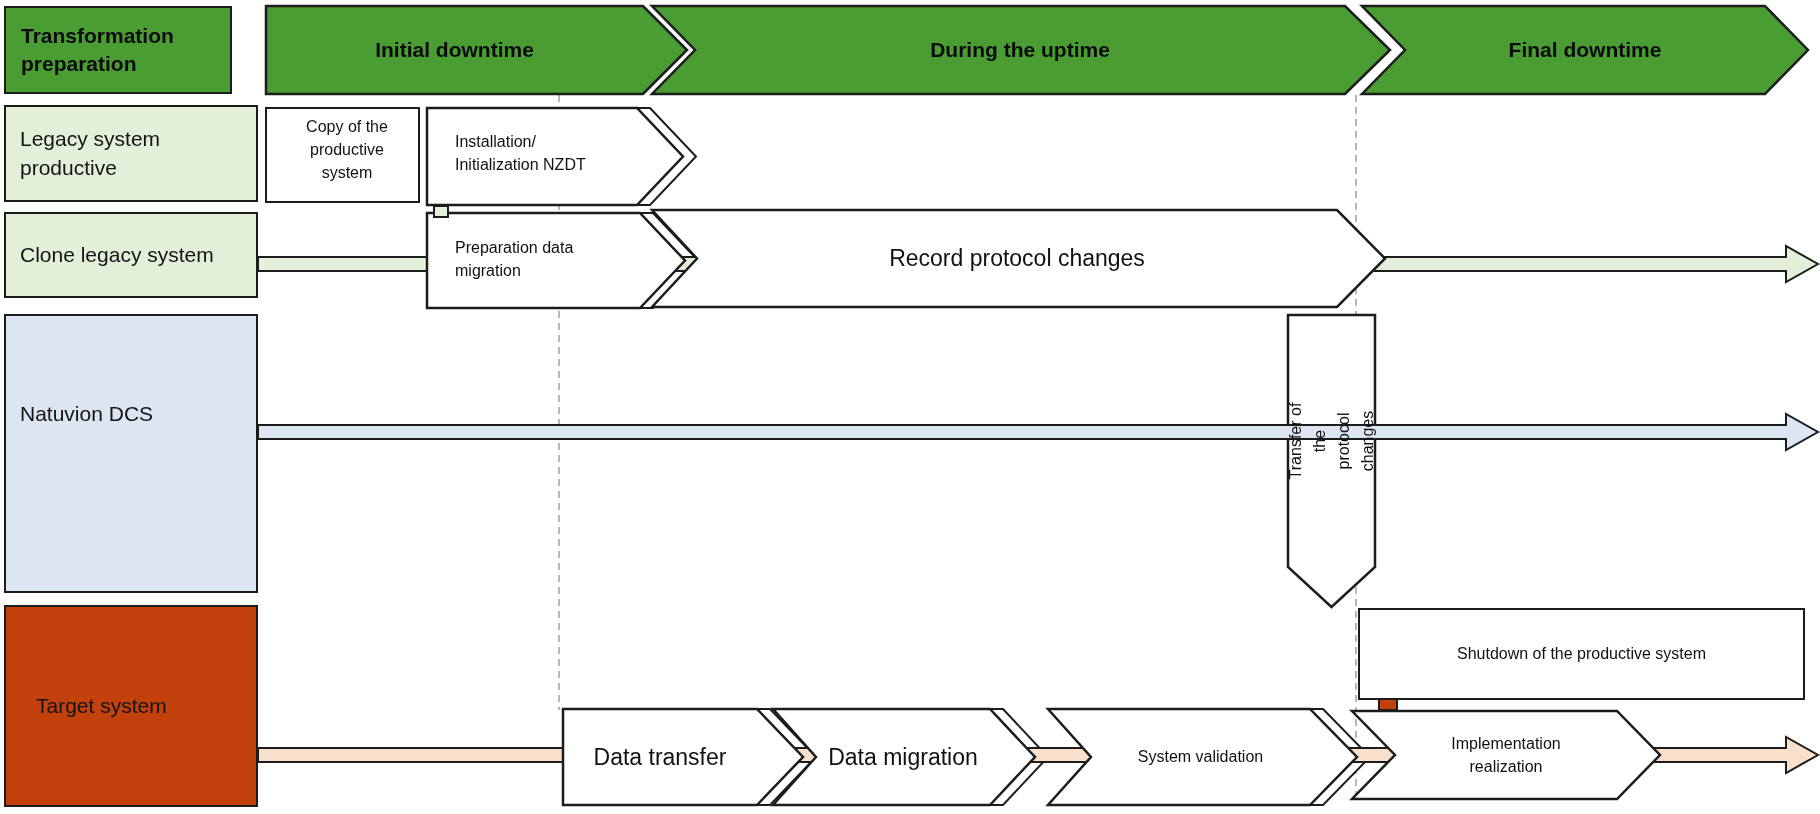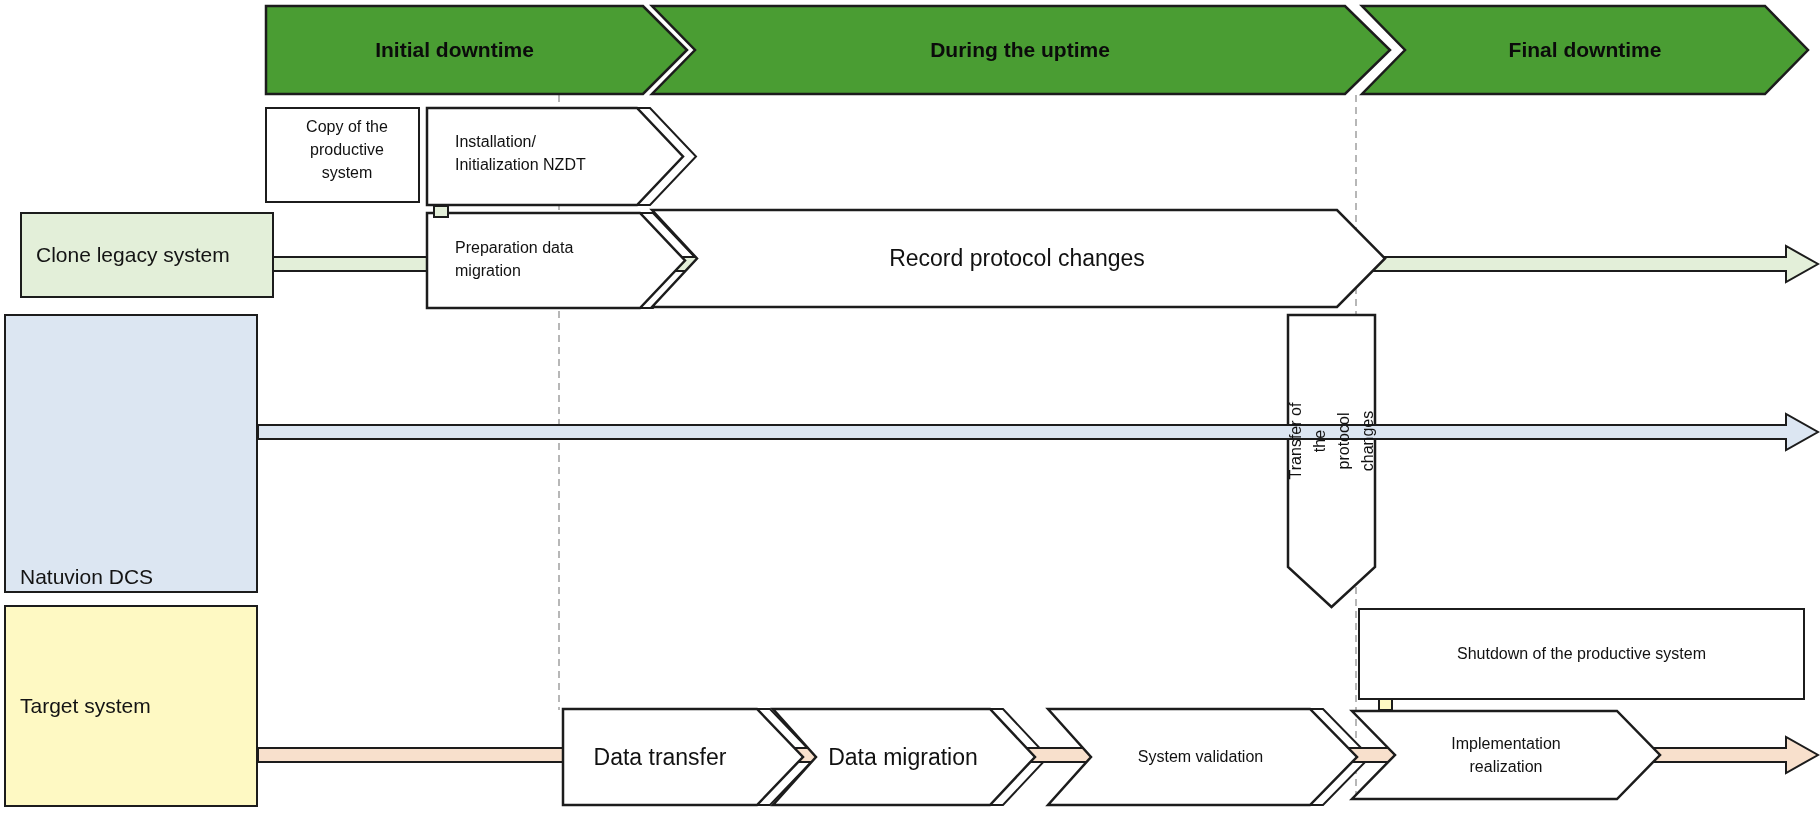--- a/index.html
+++ b/index.html
@@ -11,21 +11,21 @@
   .z1{z-index:1}.z2{z-index:2}.z3{z-index:3}.z4{z-index:4}.z5{z-index:5}
   .rect{position:absolute;box-sizing:border-box;border:2px solid #1c1c1c;z-index:6;}
   .hdrbox{background:#4a9d33;display:flex;align-items:center;}
   .hdrbox .lbl{font-weight:bold;font-size:21px;line-height:1.35;padding-left:15px;color:#0b0b0b;}
   .rowlbl{display:flex;align-items:center;}
   .rowlbl .lbl{font-size:21px;line-height:1.35;padding-left:14px;color:#141414;}
   .rowlbl.toppad{align-items:flex-start;}
   .rowlbl.toppad .lbl{padding-top:84px;}
   .lg{background:#e3efd9;}
   .lb{background:#dce6f2;}
-  .pc{background:#fef9c3;}
+  .pc{background:#c2410c;padding-left:16px;}
   .wh{background:#ffffff;}
   .sq{z-index:6;border-width:2px;}
   .txt{position:absolute;z-index:7;white-space:pre-line;}
   .center{display:flex;align-items:center;justify-content:center;text-align:center;}
   .hdrtxt{font-weight:bold;font-size:21px;color:#0b0b0b;}
   .small{font-size:16px;line-height:1.45;}
   .mid{font-size:23px;}
   .rotwrap{display:flex;align-items:center;justify-content:center;}
   .rot{transform:rotate(-90deg);transform-origin:center;width:250px;text-align:center;
        font-size:16px;line-height:1.5;white-space:pre-line;}
@@ -64,25 +64,31 @@
     <path d="M1362,6 H1765 L1808,50 L1765,94 H1362 L1405,50 Z" fill="#4a9d33" stroke="#1c1c1c" stroke-width="2.5"></path>
     <path d="M427,108 H637 L683,156.5 L637,205 H427 Z" fill="#ffffff" stroke="#1c1c1c" stroke-width="2.5"></path>
     <path d="M427,213 H640 L685,260.5 L640,308 H427 Z" fill="#ffffff" stroke="#1c1c1c" stroke-width="2.5"></path>
     <path d="M652,210 H1337 L1385,258.5 L1337,307 H652 L697,258.5 Z" fill="#ffffff" stroke="#1c1c1c" stroke-width="2.5"></path>
     <path d="M563,709 H757 L803,757 L757,805 H563 Z" fill="#ffffff" stroke="#1c1c1c" stroke-width="2.5"></path>
     <path d="M773,709 H990 L1035,757 L990,805 H773 L816,757 Z" fill="#ffffff" stroke="#1c1c1c" stroke-width="2.5"></path>
     <path d="M1048,709 H1310 L1357,757 L1310,805 H1048 L1091,757 Z" fill="#ffffff" stroke="#1c1c1c" stroke-width="2.5"></path>
     <path d="M1352,711 H1617 L1660,755 L1617,799 H1352 L1395,755 Z" fill="#ffffff" stroke="#1c1c1c" stroke-width="2.5"></path>
   </svg>
 
+  <div class="rect hdrbox" style="left:4px;top:6px;width:228px;height:88px;">
+    <span class="lbl">Transformation preparation</span>
+  </div>
 
-  <div class="rect rowlbl lg" style="left:20px;top:212px;width:254px;height:86px;">
+  <div class="rect rowlbl lg" style="left:4px;top:105px;width:254px;height:97px;">
+    <span class="lbl">Legacy system productive</span>
+  </div>
+  <div class="rect rowlbl lg" style="left:4px;top:212px;width:254px;height:86px;">
     <span class="lbl">Clone legacy system</span>
   </div>
-  <div class="rect rowlbl lb toppad" style="left:4px;top:314px;width:254px;height:279px;align-items:flex-end;">
+  <div class="rect rowlbl lb toppad" style="left:4px;top:314px;width:254px;height:279px;">
     <span class="lbl">Natuvion DCS</span>
   </div>
   <div class="rect rowlbl pc" style="left:4px;top:605px;width:254px;height:202px;">
     <span class="lbl">Target system</span>
   </div>
 
   <div class="rect wh" style="left:265px;top:107px;width:155px;height:96px;"></div>
   <div class="rect wh" style="left:1358px;top:608px;width:447px;height:92px;"></div>
 
   <div class="rect sq lg" style="left:433px;top:205px;width:16px;height:13px;"></div>

